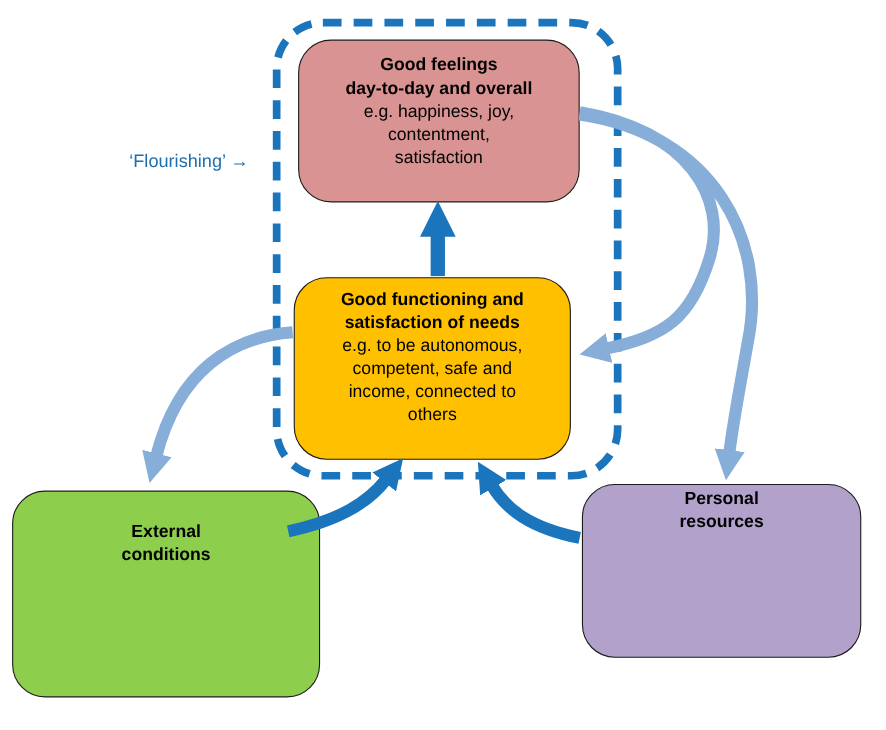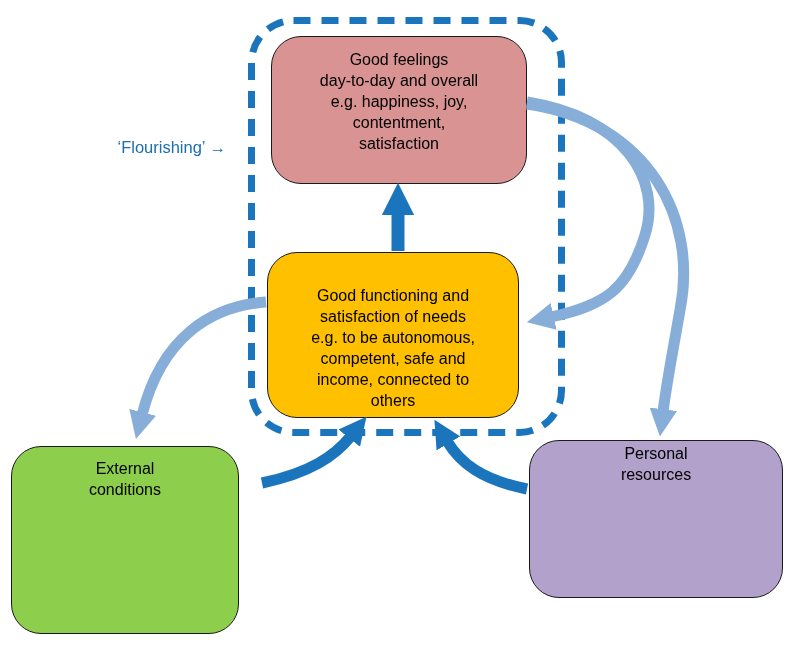--- a/index.html
+++ b/index.html
@@ -6,29 +6,29 @@
   #canvas{
     position:relative;width:805px;height:664px;background:#ffffff;
     font-family:"Liberation Sans",sans-serif;overflow:hidden;
   }
   .node{
     position:absolute;box-sizing:border-box;
     border:1.6px solid #1a1a1a;border-radius:30px;
     text-align:center;z-index:2;
   }
   .node .heading{
-    font-weight:normal;color:#000000;font-size:16px;line-height:21px;
+    font-weight:bold;color:#000000;font-size:16px;line-height:21px;
     white-space:pre-line;
   }
   .node .examples{
     color:#000000;font-size:16px;line-height:21px;white-space:pre-line;
   }
   #box-good-feelings{left:271px;top:36px;width:256px;height:148px;background:#D89392;padding-top:12px;}
-  #box-good-functioning{left:267px;top:252px;width:252px;height:166px;background:#FFC000;padding-top:32px;}
-  #box-external-conditions{left:11px;top:446px;width:228px;height:188px;background:#8DCE4C;padding-top:11px;}
+  #box-good-functioning{left:267px;top:252px;width:252px;height:166px;background:#FFC000;padding-top:9px;}
+  #box-external-conditions{left:11px;top:446px;width:280px;height:188px;background:#8DCE4C;padding-top:26px;}
   #box-personal-resources{left:529px;top:440px;width:254px;height:158px;background:#B1A1CB;padding-top:2px;}
   #flourishing-label{
     position:absolute;left:40px;top:138px;width:186px;text-align:right;
     color:#1B6FAF;font-weight:normal;font-size:16.5px;z-index:3;
   }
   #arrow-layer{
     position:absolute;left:0;top:0;width:805px;height:664px;
     z-index:5;pointer-events:none;
   }
 </style>

